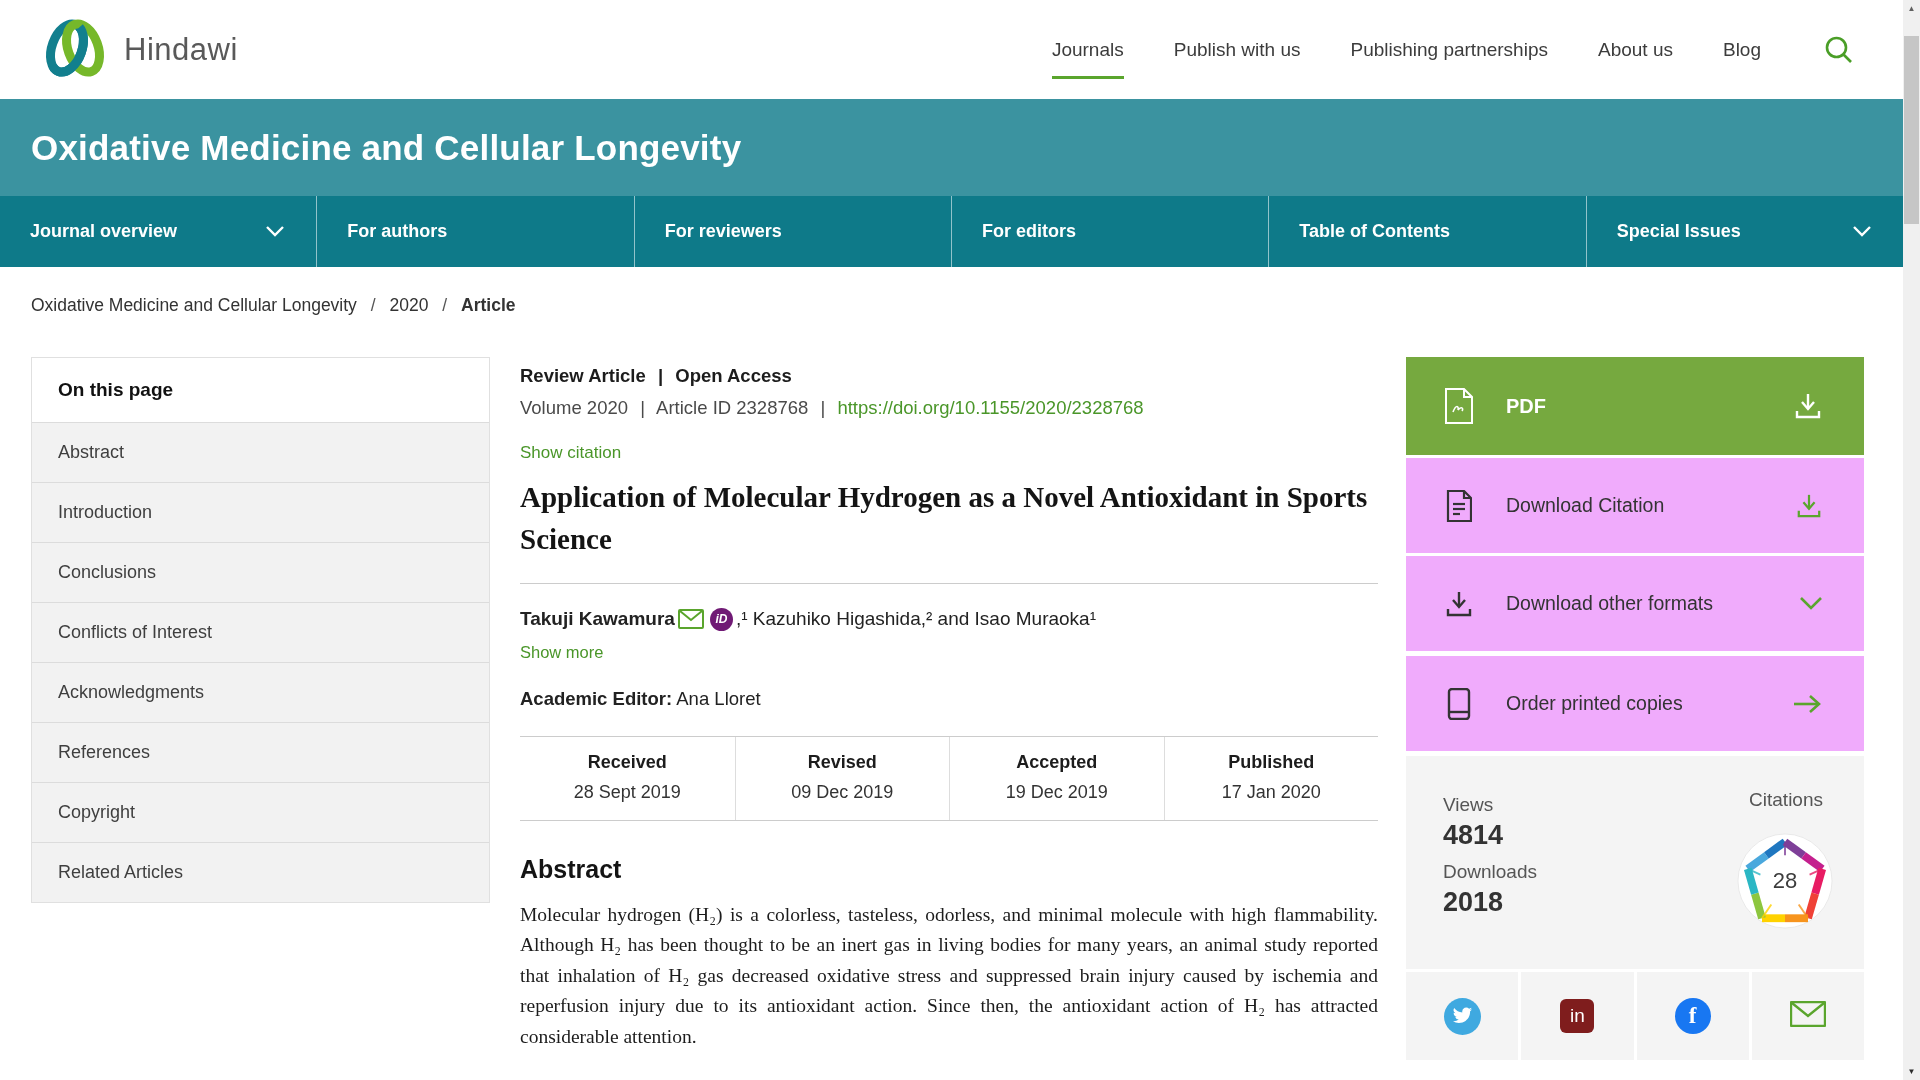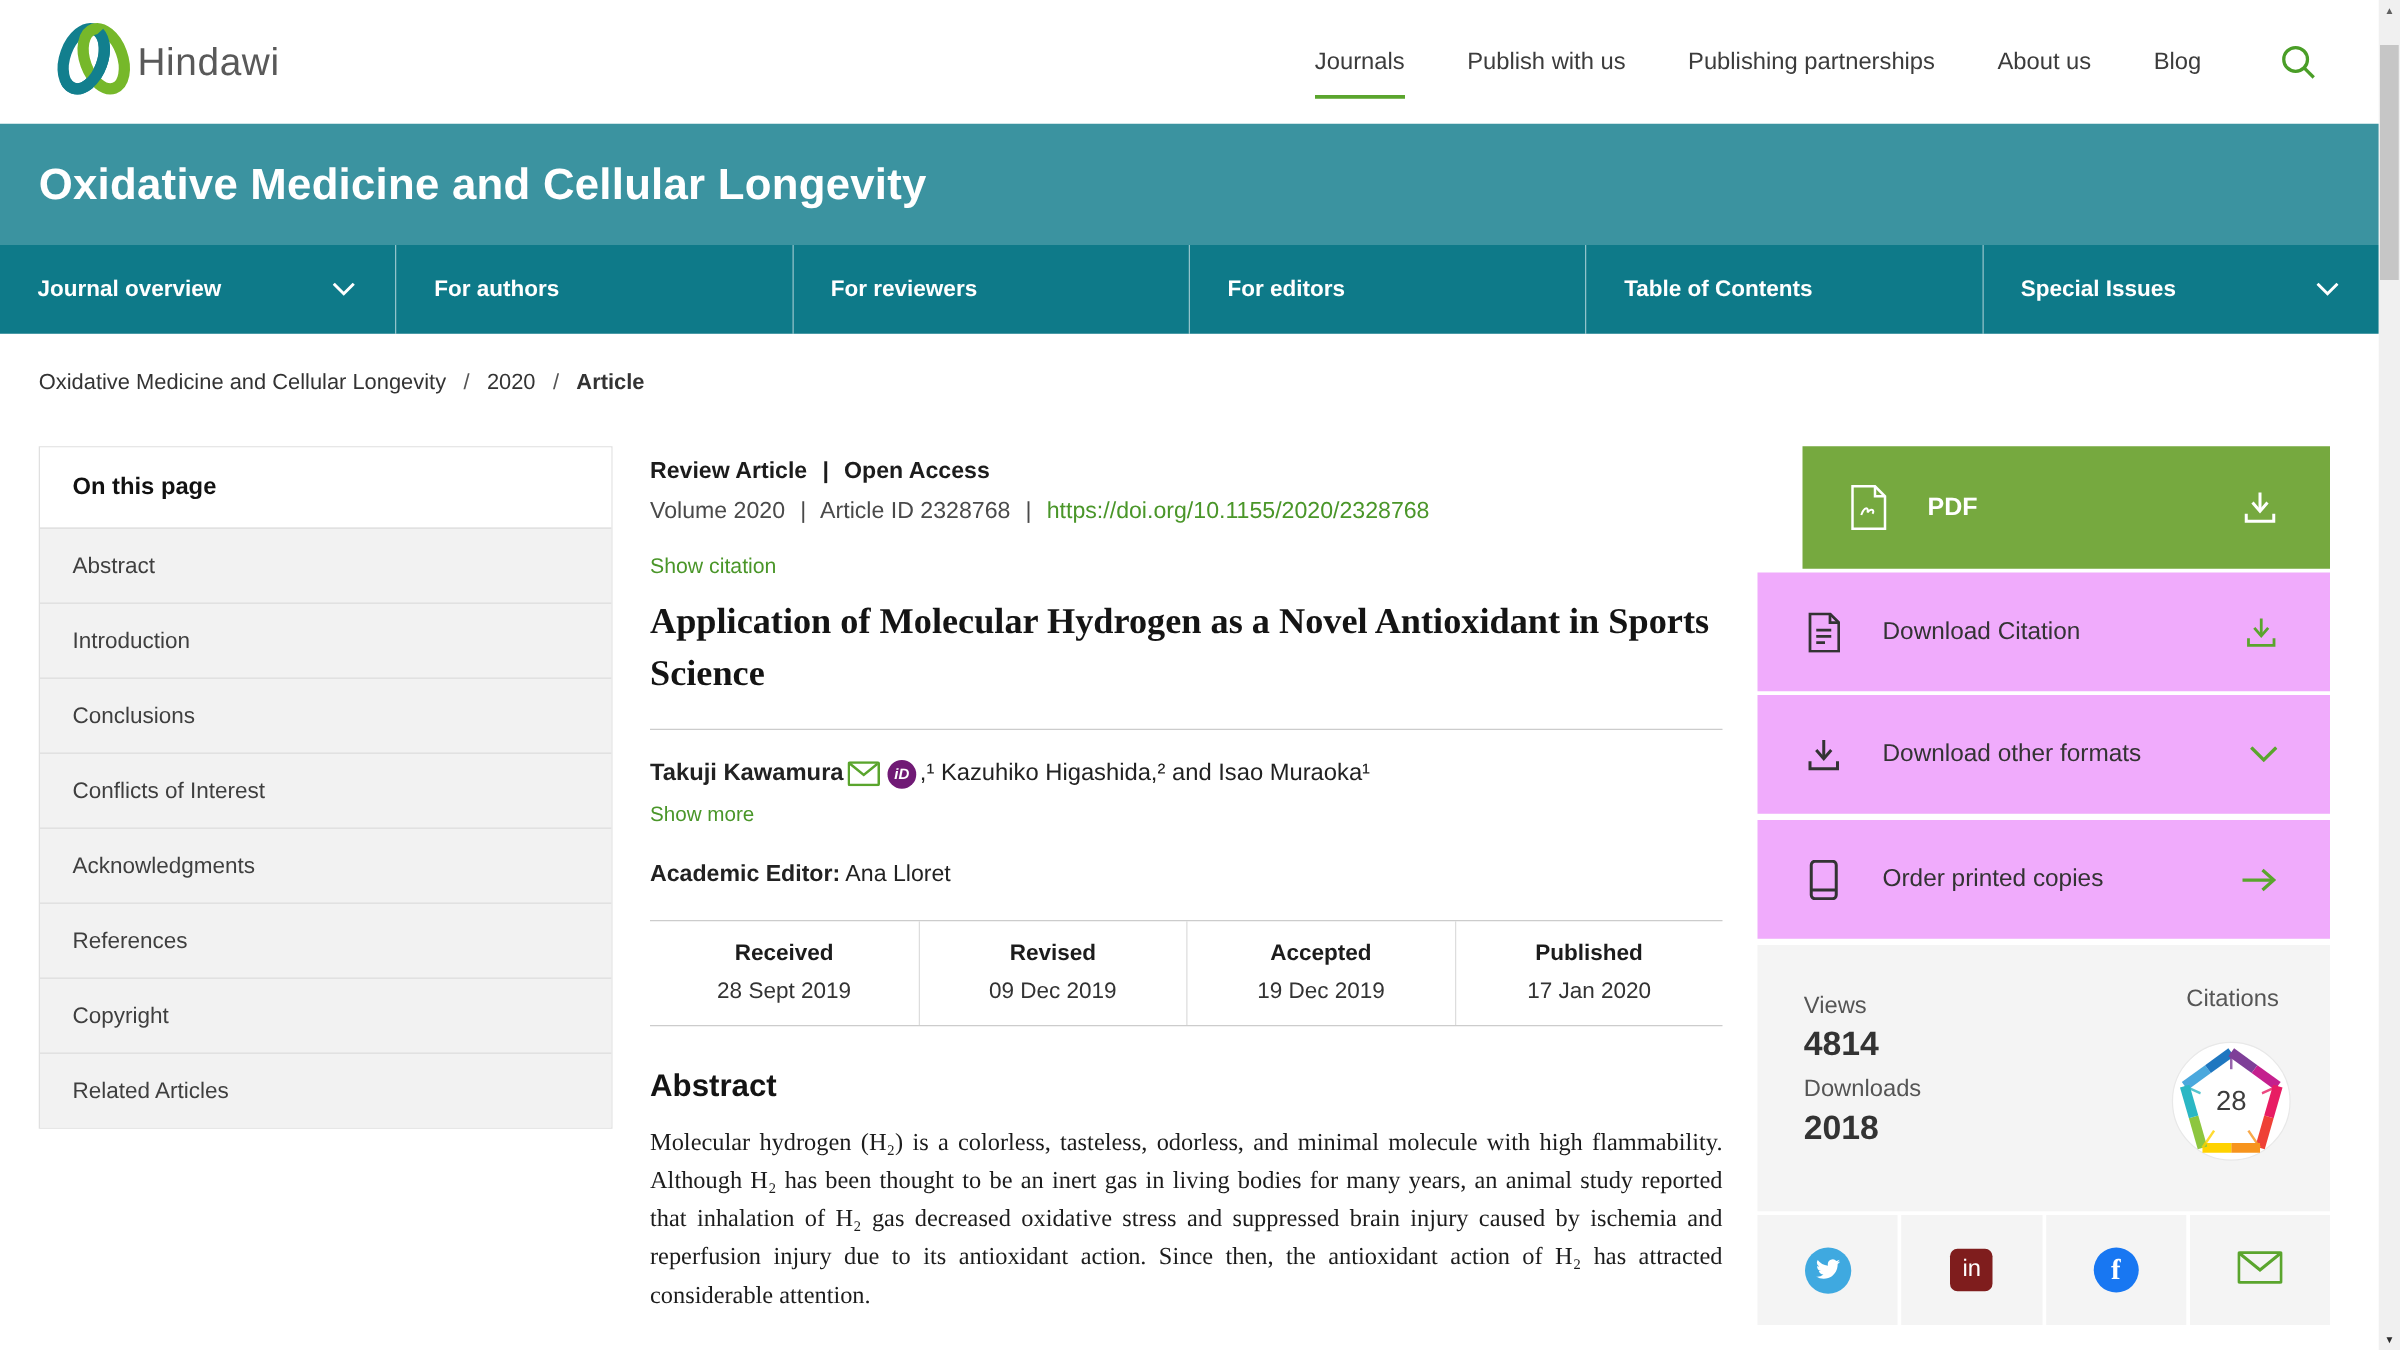--- a/index.html
+++ b/index.html
@@ -3,21 +3,21 @@
 <meta charset="utf-8">
 <style>
   * { margin:0; padding:0; box-sizing:border-box; }
   html,body { width:1920px; height:1080px; overflow:hidden; background:#fff;
               font-family:"Liberation Sans", sans-serif; }
   body { position:relative; }
 
   
   .header { position:absolute; left:0; top:0; width:1903px; height:99px; background:#fff;
             display:flex; align-items:center; }
-  .logo { display:flex; align-items:center; margin-left:40px; }
+  .logo { display:flex; align-items:center; gap:14px; margin-left:40px; }
   .logo-text { font-size:31px; color:#595959; letter-spacing:.5px; }
   .top-nav { margin-left:auto; margin-right:48px; display:flex; align-items:center; gap:50px; }
   .top-nav-item { font-size:19px; color:#3c3c3c; cursor:pointer; position:relative; padding:14px 0; }
   .top-nav-item.active::after { content:""; position:absolute; left:0; right:0; bottom:-4px;
             height:3px; background:#5aa52d; }
   .search-btn { margin-left:12px; cursor:pointer; display:flex; align-items:center; }
 
   
   .banner { position:absolute; left:0; top:99px; width:1903px; height:97px; background:#3b93a0;
             display:flex; align-items:center; }
@@ -73,21 +73,21 @@
   .abstract-p { margin-top:16px; font-family:"Liberation Serif", serif; font-size:19.5px;
                 line-height:1.57; color:#1c1c1c; text-align:justify; }
 
   
   .sidebar { position:absolute; left:1406px; top:357px; width:458px; }
   .act-row { display:flex; align-items:center; background:#f0abfc; height:95px; margin-bottom:3px;
              padding:0 42px 0 38px; cursor:pointer; }
   .act-row .a-icon { width:30px; display:flex; justify-content:center; }
   .act-row .a-label { margin-left:32px; font-size:19.5px; color:#333; }
   .act-row .a-right { margin-left:auto; display:flex; }
-  .act-row.pdf { background:#76a93f; height:98px;margin-left:36px; }
+  .act-row.pdf { background:#76a93f; height:98px; }
   .act-row.pdf .a-label { color:#fff; font-weight:bold; font-size:20px; }
   .act-row.order { margin-top:5px; }
 
   .stats { position:relative; margin-top:5px; background:#f4f4f4; height:213px; padding:38px 41px 0 37px; }
   .stat-label { font-size:19px; color:#555; }
   .stat-value { font-size:27px; font-weight:bold; color:#333; margin:4px 0 10px; }
   .citations-label { position:absolute; right:41px; top:33px; font-size:19px; color:#555; }
   .altmetric { position:absolute; right:30px; top:76px; width:98px; height:98px; cursor:pointer; }
   .altmetric .score { position:absolute; left:0; top:0; width:98px; height:98px; display:flex;
                       align-items:center; justify-content:center; font-size:22px; color:#3d3d3d; }

